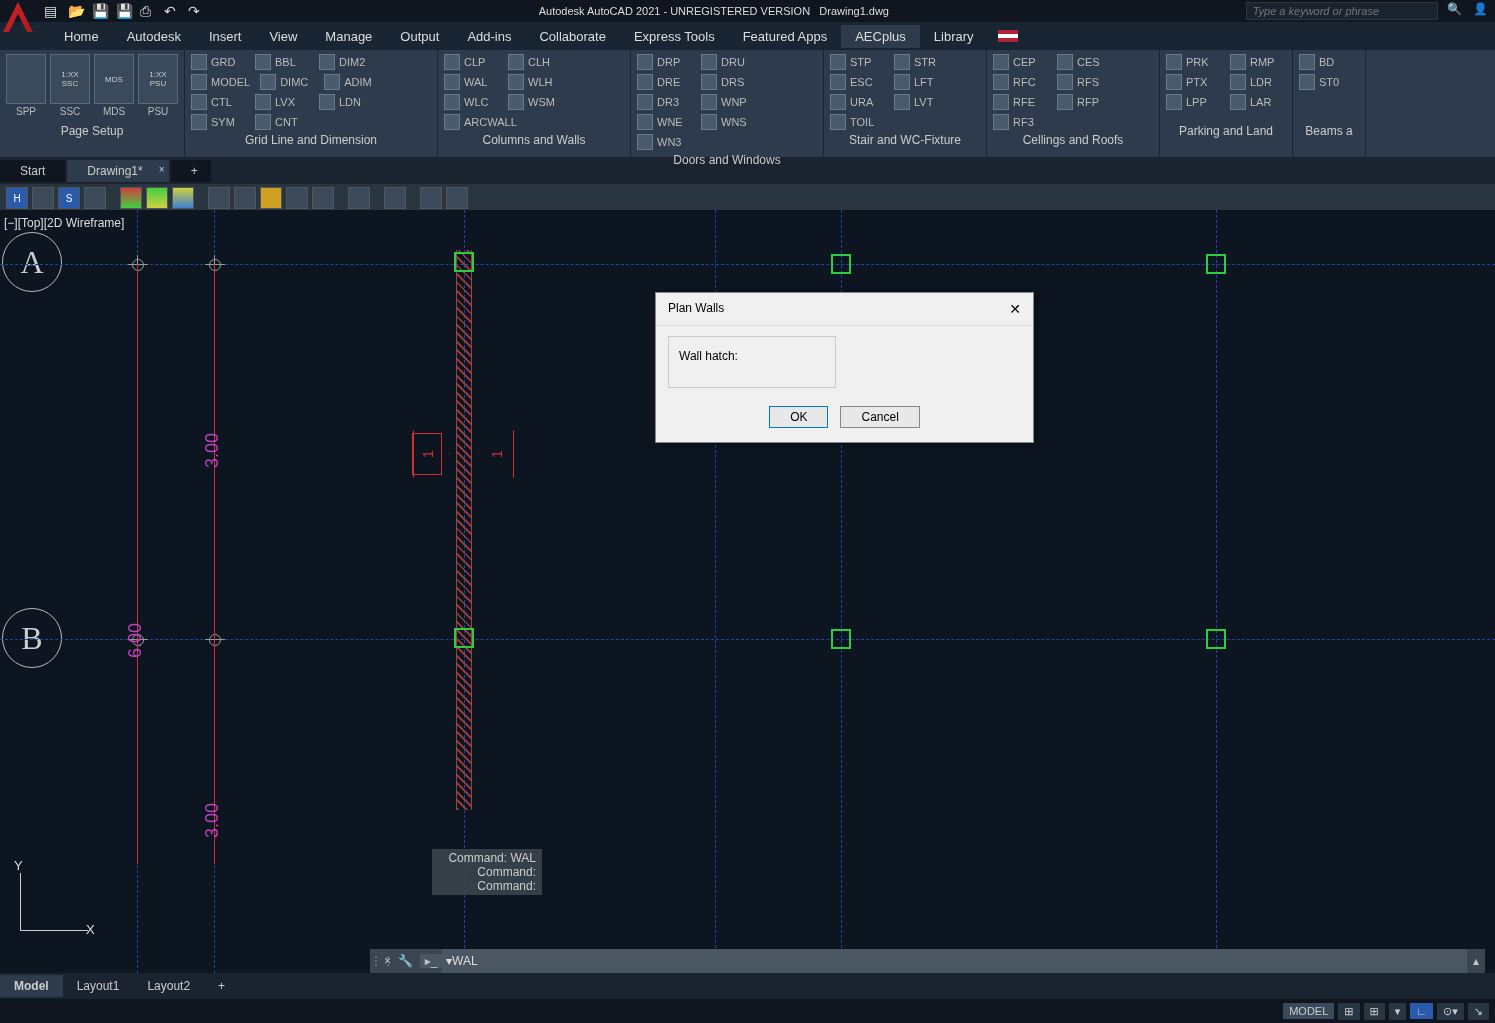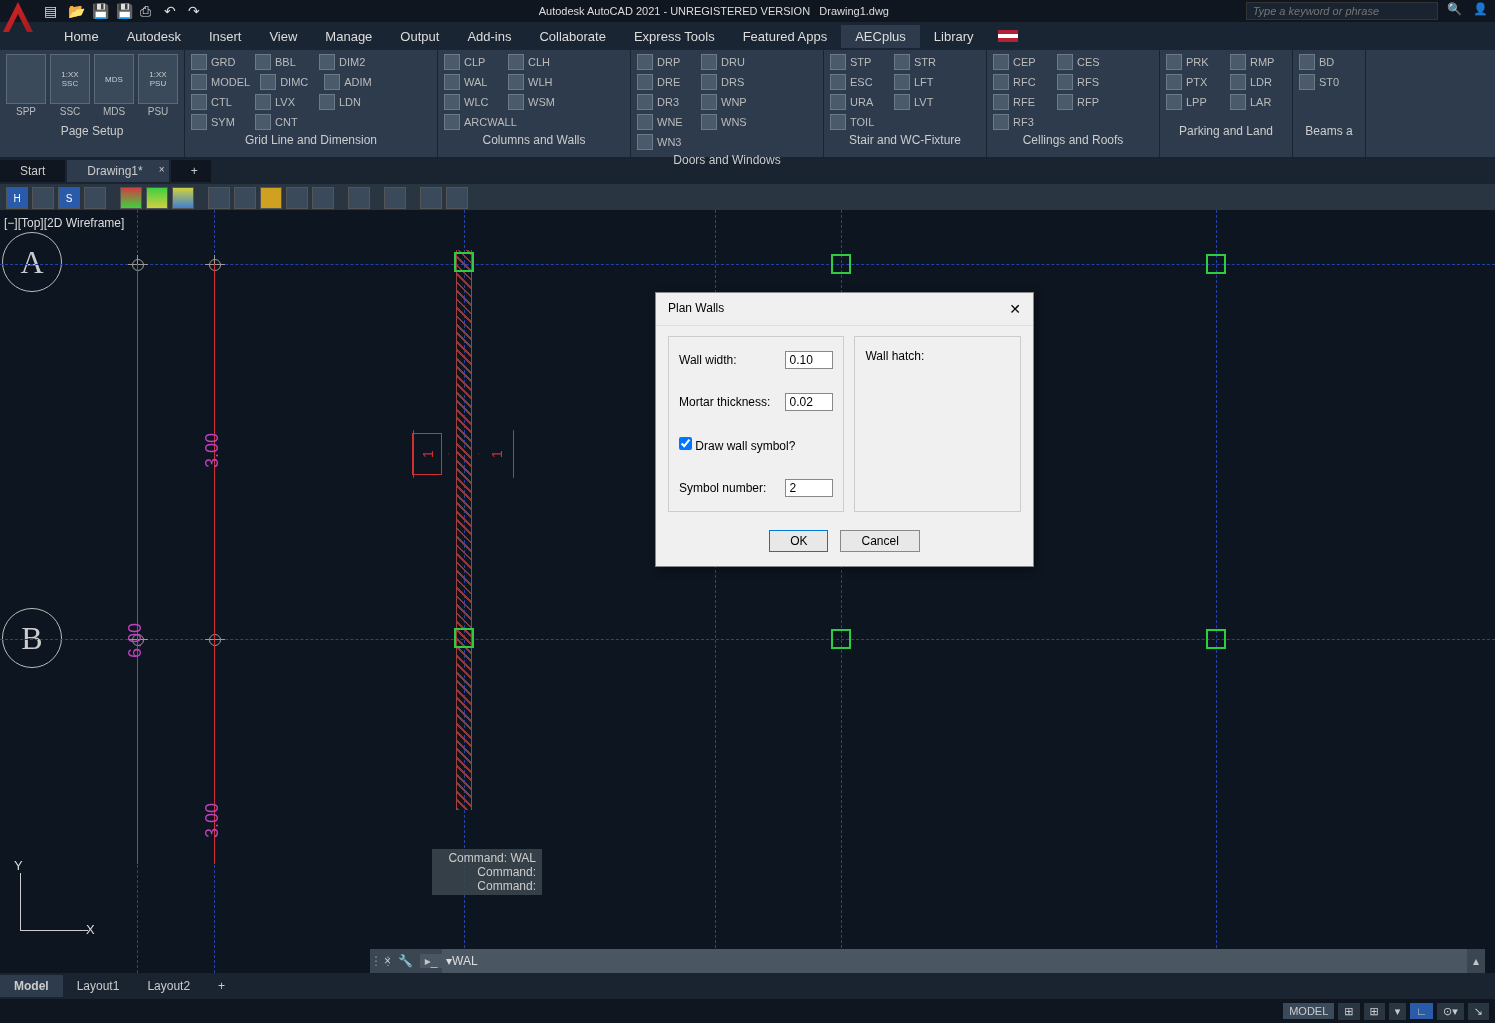--- a/index.html
+++ b/index.html
@@ -498,39 +498,20 @@
   <span class="cmd-text">▾<span>WAL</span></span>
   <span style="width:18px;text-align:center">▴</span>
 </div>
 
 <div class="dialog">
   <div class="dlg-title">
     <span>Plan Walls</span>
     <span class="dlg-close">✕</span>
   </div>
   <div class="dlg-body">
-    <div class="dlg-left">
-      <div class="dlg-row">
-        <label>Wall width:</label>
-        <input type="text" value="0.10" style="">
-      </div>
-      <div class="dlg-row" style="margin-top:20px">
-        <label>Mortar thickness:</label>
-        <input type="text" value="0.02" style="">
-      </div>
-      <div class="dlg-chk" style="margin-top:24px">
-        <label>
-          <input type="checkbox" checked="" style=""> <span>Draw wall symbol?</span>
-        </label>
-      </div>
-      <div class="dlg-row" style="margin-top:24px;margin-bottom:0">
-        <label>Symbol number:</label>
-        <input type="text" value="2" style="">
-      </div>
-    </div>
     <div class="dlg-right">
       <div style="margin-bottom:12px">Wall hatch:</div>
     </div>
   </div>
   <div class="dlg-buttons">
     <button class="dlg-btn primary">OK</button>
     <button class="dlg-btn">Cancel</button>
   </div>
 </div>
 

